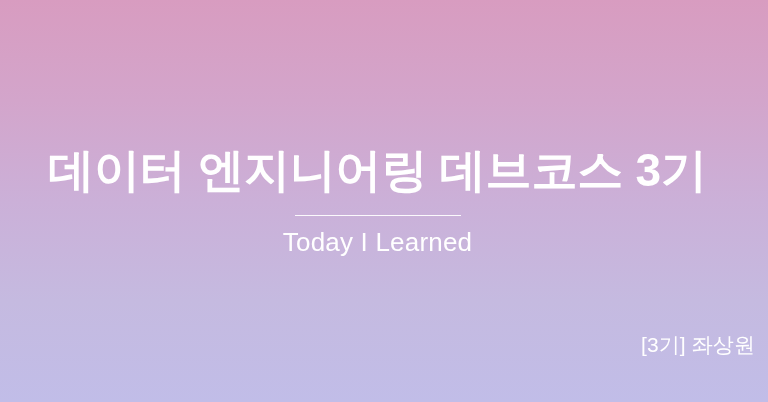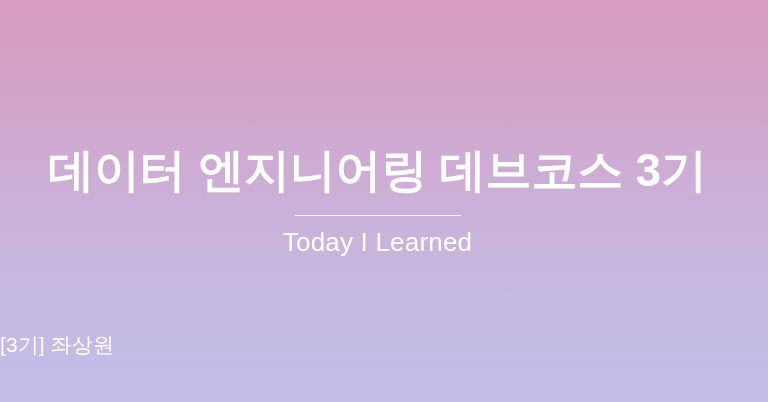--- a/index.html
+++ b/index.html
@@ -80,21 +80,21 @@
     letter-spacing: 0.2px;
     white-space: nowrap;
   }
 
   .site-author {
     position: absolute;
     left: 0;
     right: 0;
     top: 330px;
     margin: 0;
-    text-align: left;
+    text-align: right;
     color: #ffffff;
     font-size: 21px;
     line-height: 30px;
     font-weight: normal;
     letter-spacing: 0.1px;
     white-space: nowrap;
   }
 </style>
 </head>
 <body>

